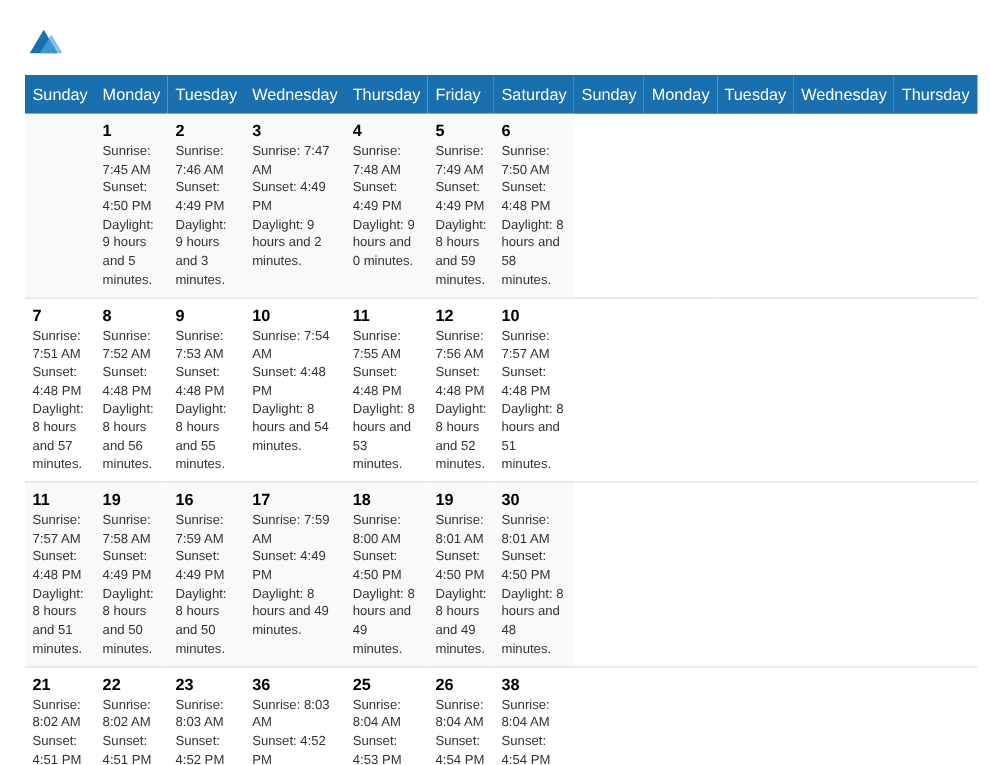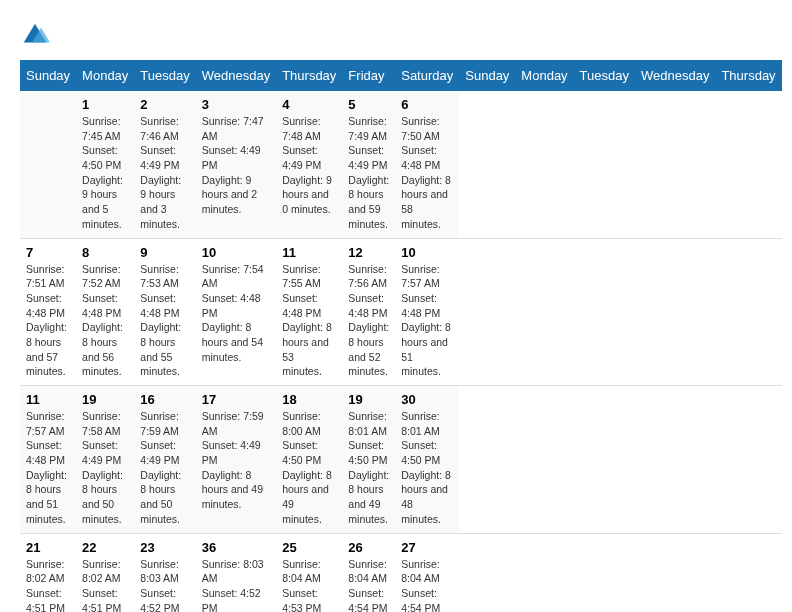--- a/index.html
+++ b/index.html
@@ -236,18 +236,18 @@
         </td>
         <td>
           <div class="day-number">25</div>
           <div class="day-info">Sunrise: 8:04 AM<br>Sunset: 4:53 PM<br>Daylight: 8 hours and 49 minutes.</div>
         </td>
         <td>
           <div class="day-number">26</div>
           <div class="day-info">Sunrise: 8:04 AM<br>Sunset: 4:54 PM<br>Daylight: 8 hours and 49 minutes.</div>
         </td>
         <td>
-          <div class="day-number">27</div>
+          <div class="day-number">38</div>
           <div class="day-info">Sunrise: 8:04 AM<br>Sunset: 4:54 PM<br>Daylight: 8 hours and 49 minutes.</div>
         </td>
       </tr>
     </tbody>
 </table>
 
 </body></html>

